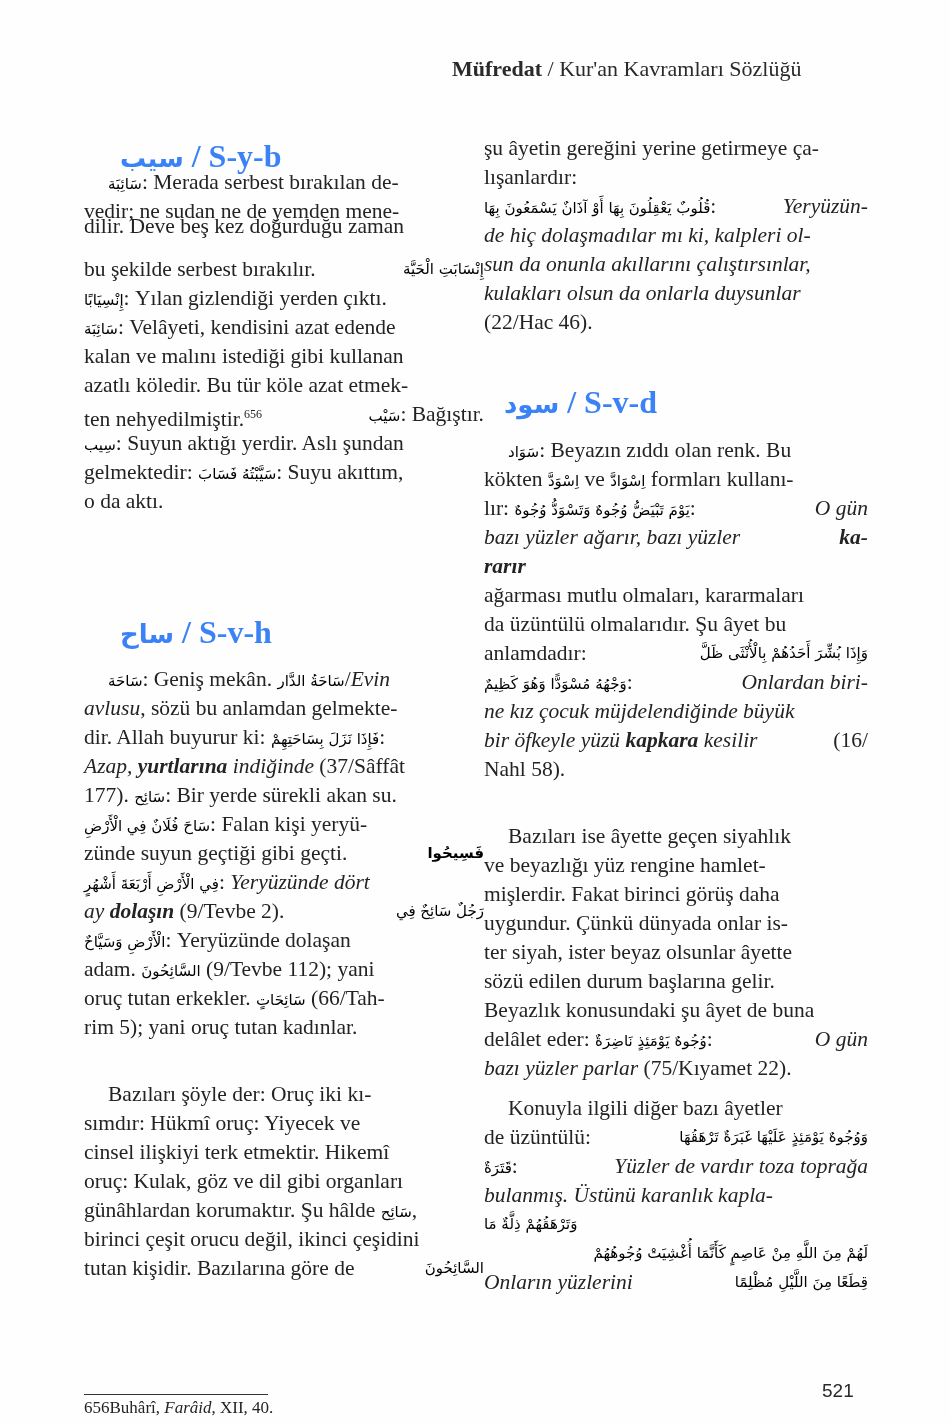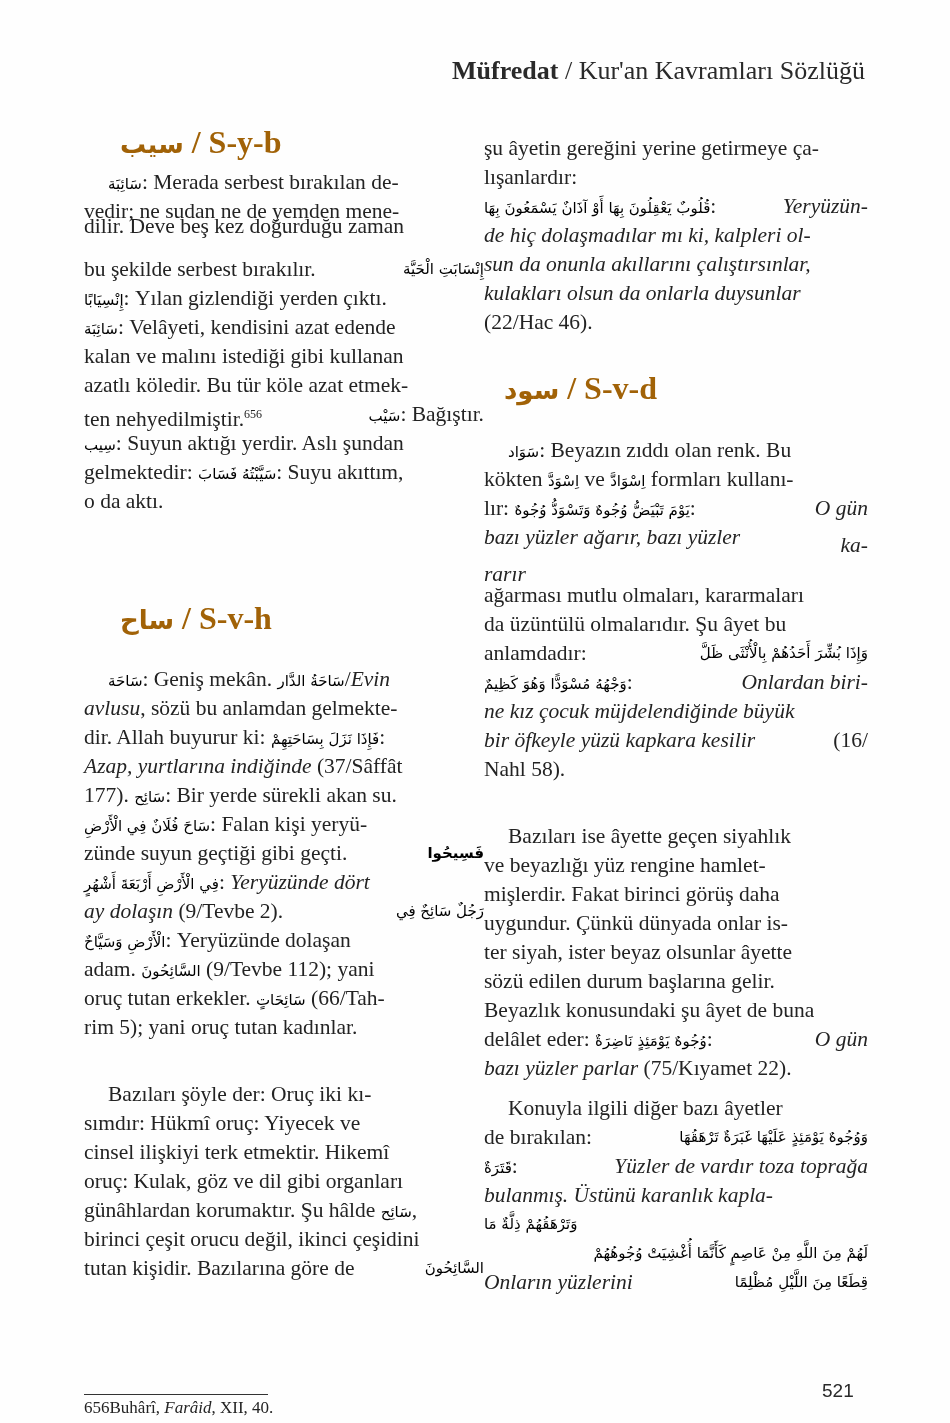--- a/index.html
+++ b/index.html
@@ -1,38 +1,38 @@
 <!DOCTYPE html>
 <html><head>
 <meta charset="utf-8">
 <style>
   html, body { margin: 0; padding: 0; }
   body {
     width: 950px; height: 1423px; background: #fefefe; position: relative; overflow: hidden;
     font-family: "Liberation Serif", "DejaVu Serif", serif; color: #232323;
   }
   .header {
-    position: absolute; left: 452px; top: 56px; font-size: 26px; color: #2a2a2a; white-space: nowrap; font-family: Liberation Serif, serif;
+    position: absolute; left: 452px; top: 56px; font-size: 22px; color: #2a2a2a; white-space: nowrap; font-family: Liberation Serif, serif;
   }
   .header .book { font-weight: bold; }
   .col { position: absolute; top: 0; }
   .col-left { left: 84px; width: 400px; }
   .col-right { left: 484px; width: 384px; }
   .line {
     position: absolute; left: 0; white-space: nowrap; font-size: 21.5px; line-height: 28px;
     display: flex; justify-content: space-between; width: 100%;
   }
   .line.left { justify-content: flex-start; }
   .line.indent { padding-left: 24px; box-sizing: border-box; }
   .ar { font-family: "DejaVu Sans", sans-serif; font-size: 15px; direction: rtl; unicode-bidi: isolate; color: #000000; }
   .ar.bold { font-weight: bold; }
   .it { font-style: italic; }
-  .bi { font-weight: normal; font-style: italic; margin-top: 8px; }
+  .bi { font-weight: bold; font-style: italic; }
   .heading {
-    position: absolute; font-weight: bold; font-size: 32px; white-space: nowrap; color: #a16207;
+    position: absolute; font-weight: bold; font-size: 32px; white-space: nowrap; color: #3b82f6; margin-top: 14px;
   }
   .heading .ar-h { font-family: "DejaVu Sans", sans-serif; font-size: 26px; font-weight: bold; }
   sup { font-size: 12px; vertical-align: 8px; }
   .fn-rule { position: absolute; left: 84px; top: 1394px; width: 184px; height: 1px; background: #333; }
   .footnote { position: absolute; left: 84px; top: 1398px; font-size: 17px; white-space: nowrap; }
   .page-no { position: absolute; left: 822px; top: 1380px; font-family: "Liberation Sans", sans-serif; font-size: 19px; color: #2a2a2a; }
 </style>
 </head>
 <body>
 
@@ -258,21 +258,21 @@
         <span class="it">O gün</span>
       </div>
     <div class="line left" style="top:1054px">
         <span><span class="it">bazı yüzler parlar</span><span> (75/Kıyamet 22).</span></span>
       </div>
 
     <div class="line indent" style="top:1094px">
         <span>Konuyla ilgili diğer bazı âyetler</span>
       </div>
     <div class="line" style="top:1123px">
-        <span>de bırakılan: </span>
+        <span>de üzüntülü: </span>
         <span class="ar">وَوُجُوهٌ يَوْمَئِذٍ عَلَيْهَا غَبَرَةٌ تَرْهَقُهَا</span>
       </div>
     <div class="line" style="top:1152px">
         <span><span class="ar">قَتَرَةٌ</span><span>: </span></span>
         <span class="it">Yüzler de vardır toza toprağa</span>
       </div>
     <div class="line it" style="top:1181px">
         <span>bulanmış. Üstünü karanlık kapla-</span>
       </div>
     <div class="line" style="top:1210px">

